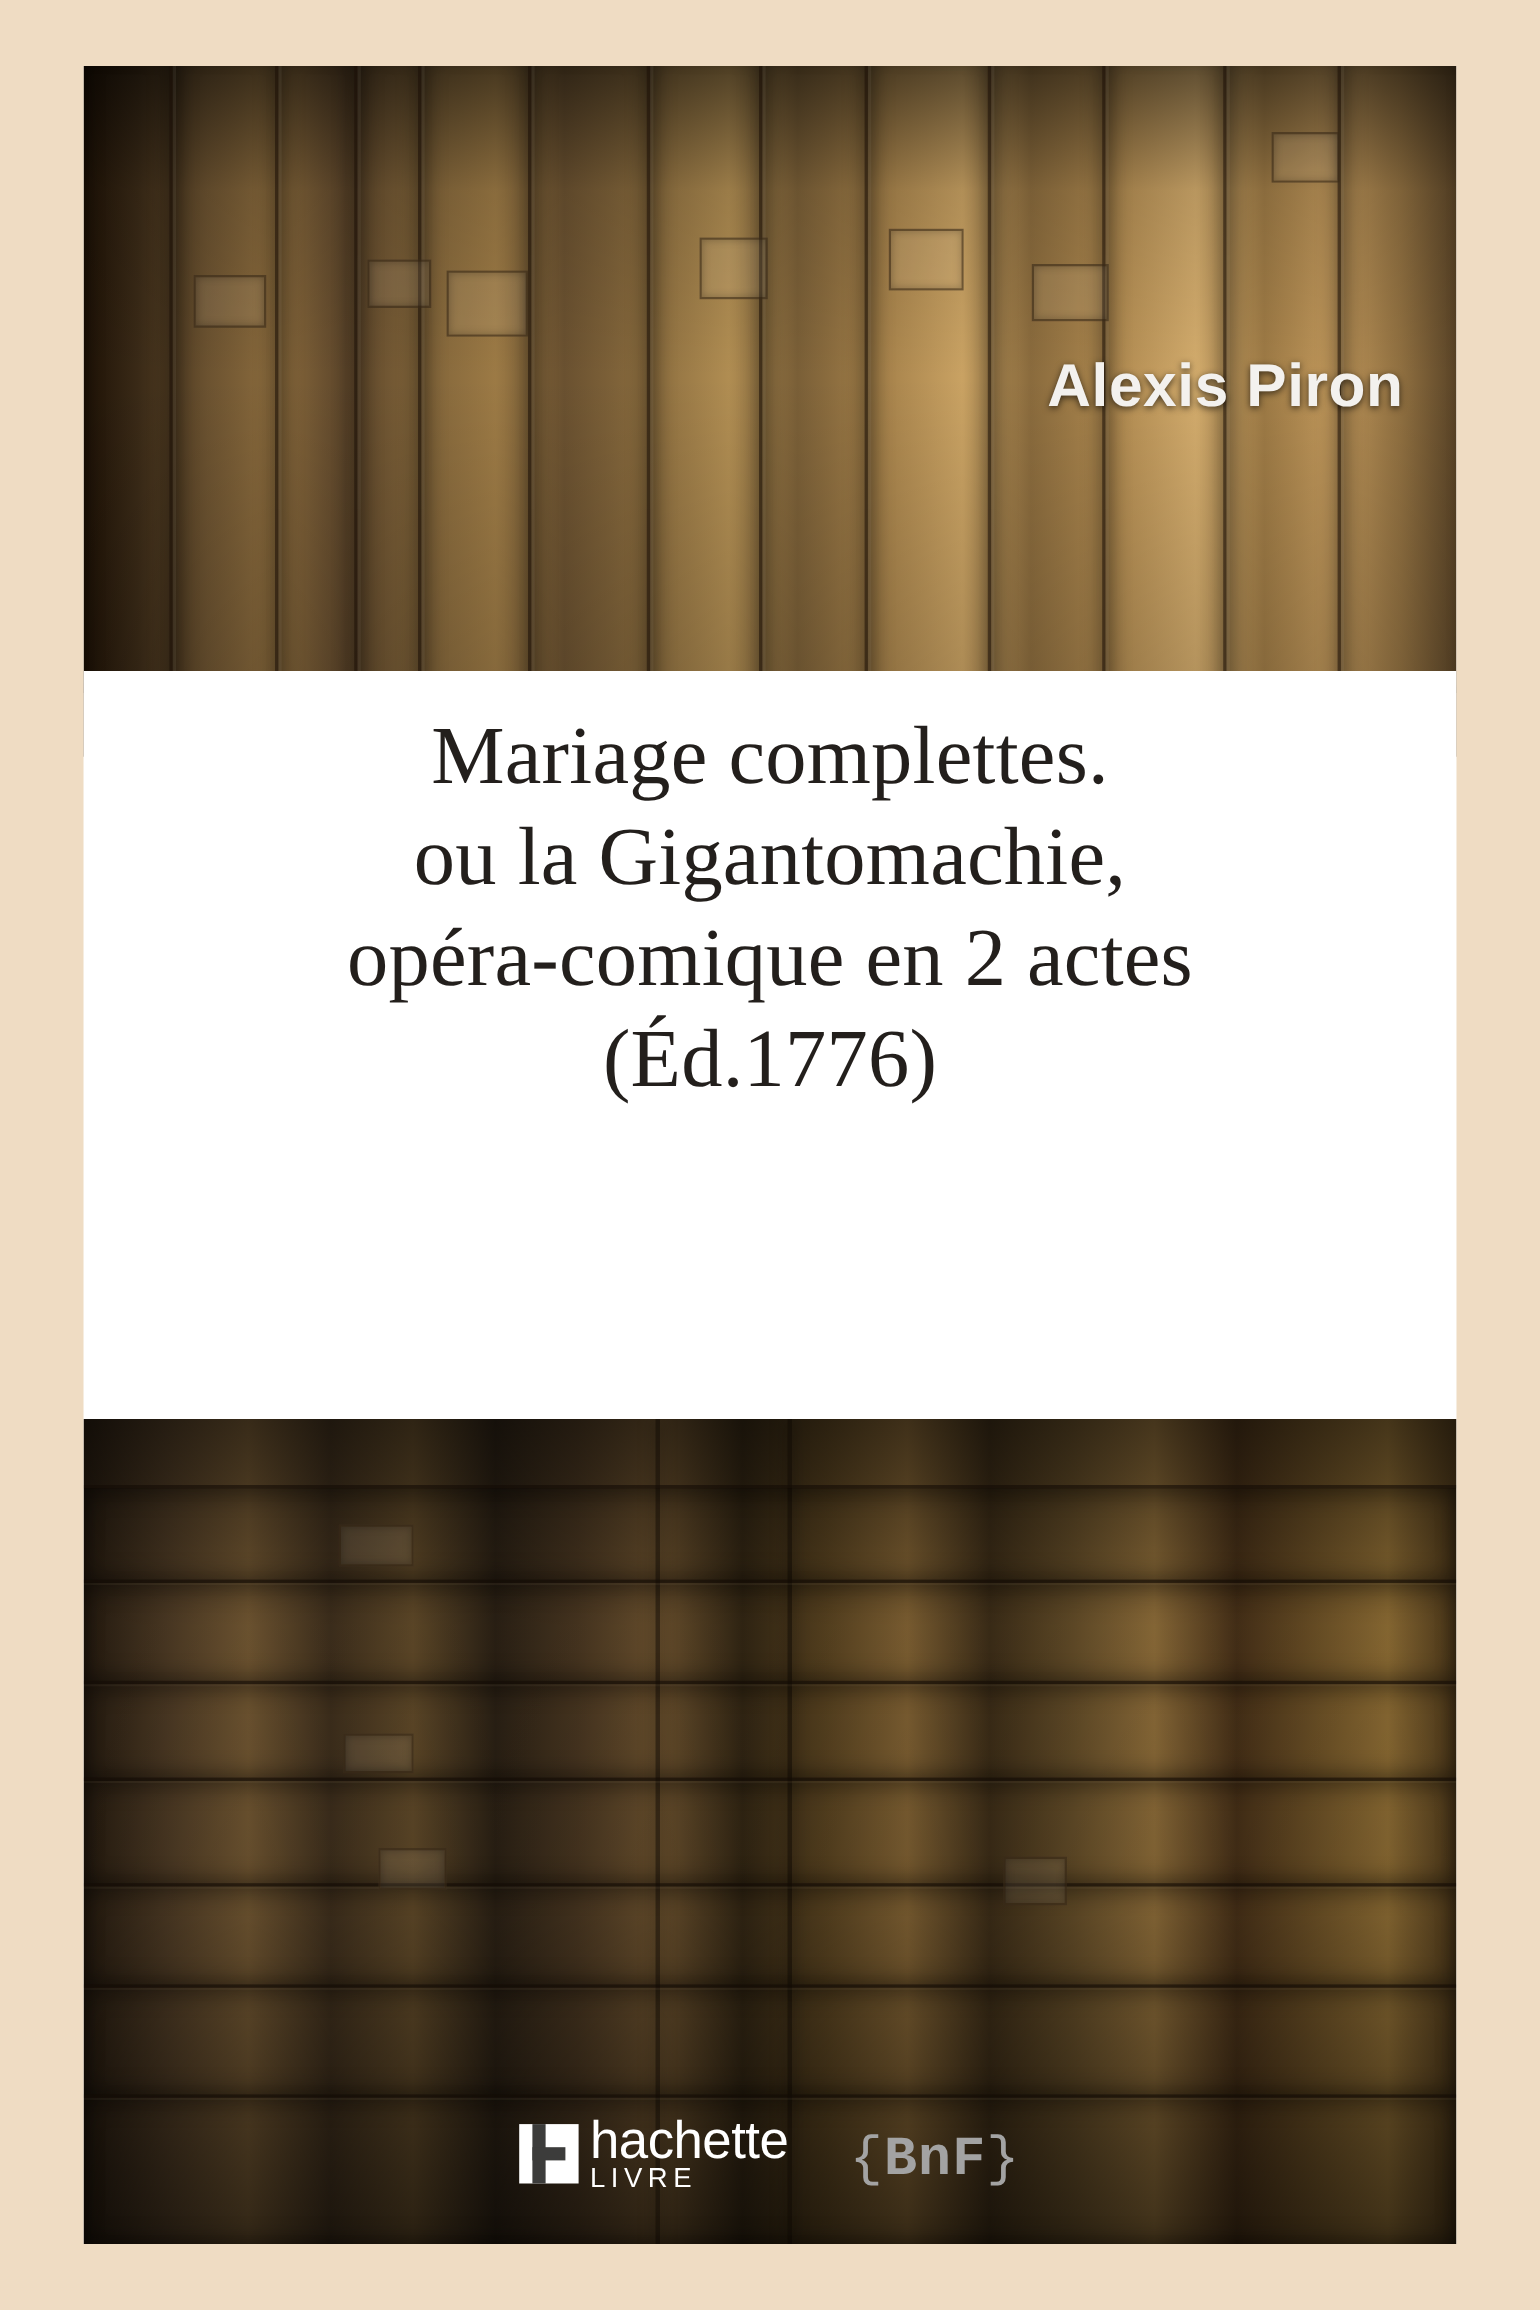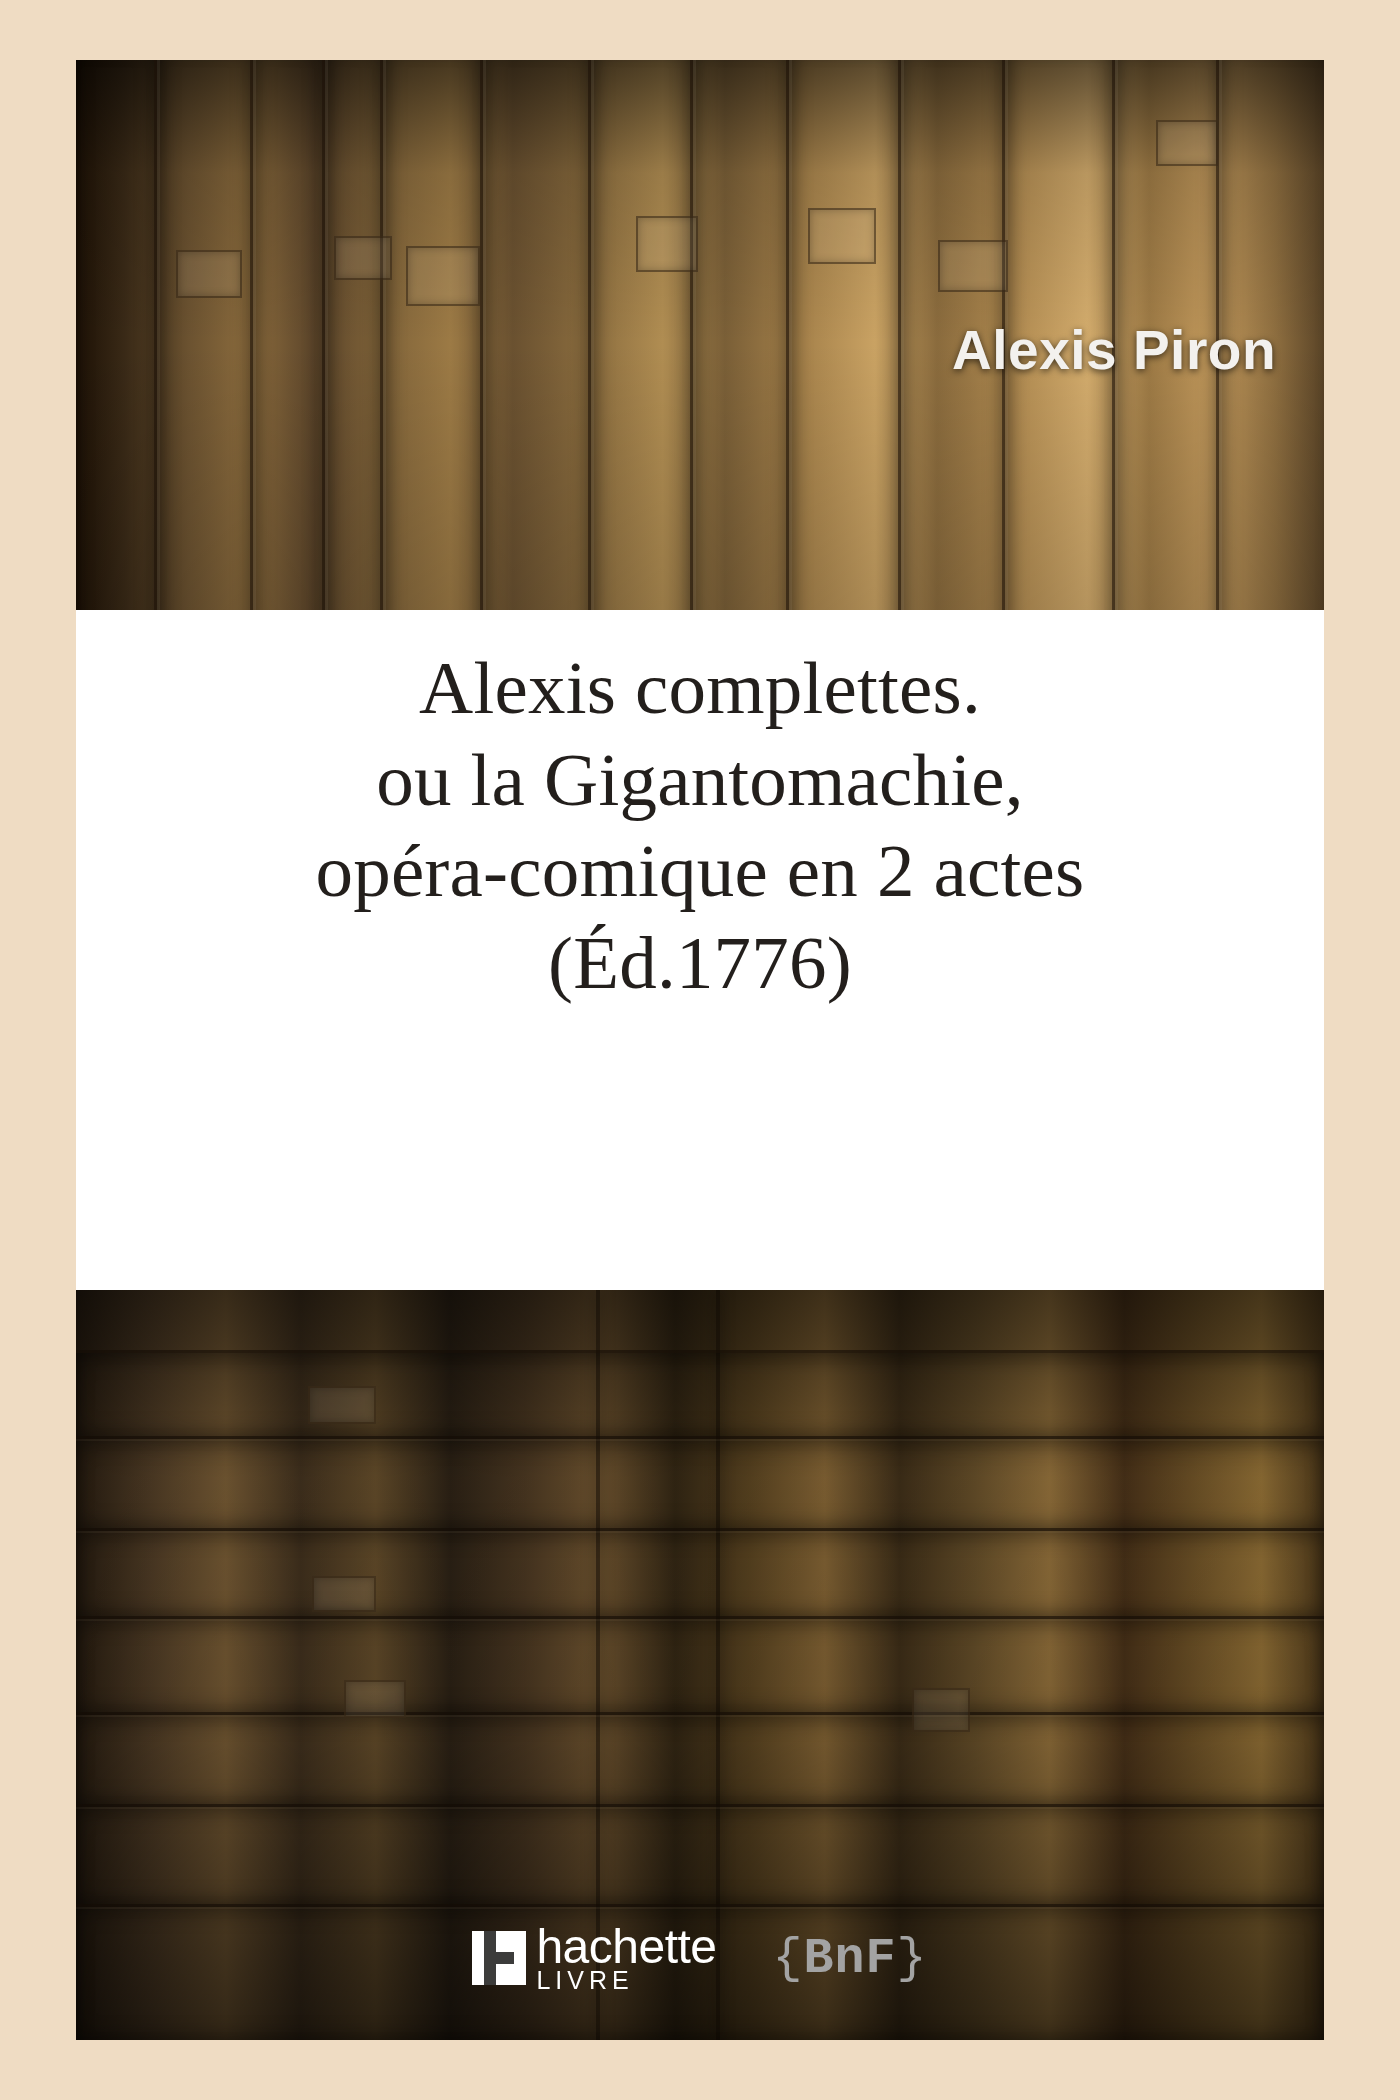--- a/index.html
+++ b/index.html
@@ -150,21 +150,21 @@
     box-shadow: 0 0 14px rgba(0,0,0,0.5);
   }
 
   
   .logos {
     position: absolute;
     left: 0;
     bottom: 48px;
     width: 1248px;
     display: flex;
-    align-items: center;
+    align-items: flex-end;
     justify-content: center;
     gap: 56px;
   }
   .hachette {
     display: flex;
     align-items: center;
     gap: 10px;
   }
   .hachette-mark {
     width: 54px;
@@ -240,21 +240,21 @@
       <div class="label-box" style="left:560px; top:156px; width:58px; height:52px;"></div>
       <div class="label-box" style="left:732px; top:148px; width:64px; height:52px;"></div>
       <div class="label-box" style="left:862px; top:180px; width:66px; height:48px;"></div>
       <div class="label-box" style="left:1080px;top:60px;  width:58px; height:42px;"></div>
 
       <div class="author">Alexis Piron</div>
     </div>
 
     <div class="title-band">
       <div class="title-text">
-        <div>Alexis complettes.</div>
+        <div>Mariage complettes.</div>
         <div>ou la Gigantomachie,</div>
         <div>opéra-comique en 2 actes</div>
         <div>(Éd.1776)</div>
       </div>
     </div>
 
     <div class="photo-bottom">
       <div class="base"></div>
 
       <div class="vcut" style="left:520px;"></div>

